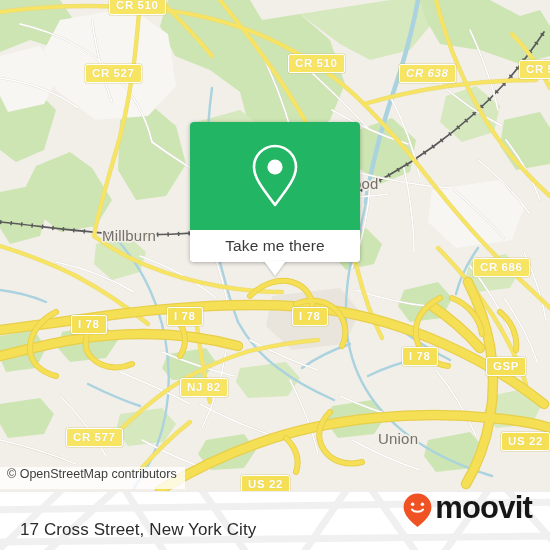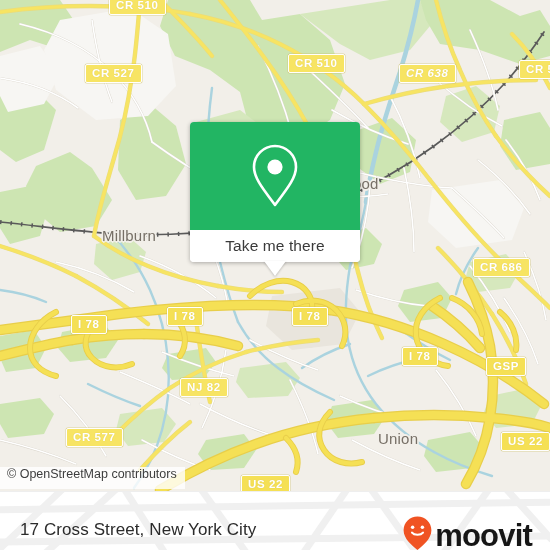--- a/index.html
+++ b/index.html
@@ -159,21 +159,21 @@
     color: #2b2b2b;
     font-size: 17px;
     letter-spacing: .1px;
   }
   #footer-logo {
     position: absolute;
     right: 18px;
     top: 0;
     height: 59px;
     display: flex;
-    align-items: flex-end;
+    align-items: flex-start;
     gap: 0px;
   }
   #logo-wordmark {
     color: #161616;
     font-size: 31px;
     font-weight: bold;
     letter-spacing: -0.8px;
     line-height: 1;
     margin-left: 1px;
   }

